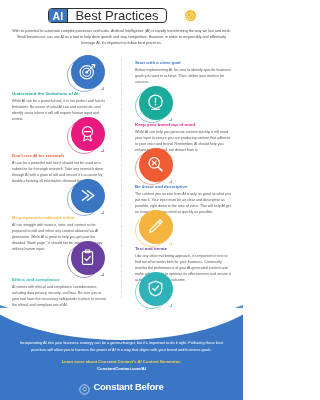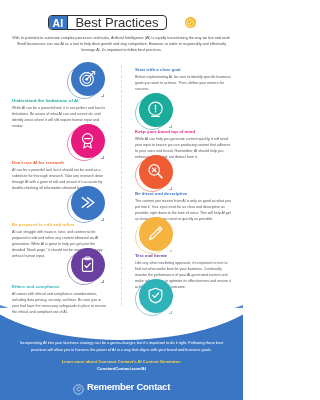--- a/index.html
+++ b/index.html
@@ -10,21 +10,21 @@
     overflow: hidden;
   }
   #page {
     position: relative;
     width: 243px; height: 400px;
     background: #ffffff;
   }
 
   
   .header {
-    padding-top: 15px;
+    padding-top: 8px;
     display: flex;
     justify-content: center;
     align-items: center;
     gap: 18px;
   }
   .title-pill {
     display: flex;
     align-items: stretch;
     border: 1.1px solid #2f2f35;
     border-radius: 4px;
@@ -409,18 +409,18 @@
         <span>Learn more about Constant Contact's AI Content Generator:</span><br>
         <span class="url">ConstantContact.com/AI</span>
       </div>
       <div class="logo">
         <span class="logo-mark">
           <svg width="11" height="11" viewBox="0 0 24 24">
             <circle cx="12" cy="12" r="10.2" fill="none" stroke="#fff" stroke-width="1.5"></circle>
             <path d="M16.4 8.6 C14.4 6.2 10.6 6.6 9.2 9.2 C7.9 11.7 9.6 14.8 12.4 15 C14.2 15.1 15.6 14.1 16.2 12.7" fill="none" stroke="#fff" stroke-width="1.5" stroke-linecap="round"></path>
           </svg>
         </span>
-        <span class="logo-text">Remember Contact</span>
+        <span class="logo-text">Constant Before</span>
       </div>
     </div>
   </div>
 
 </div>
 
 </body></html>

